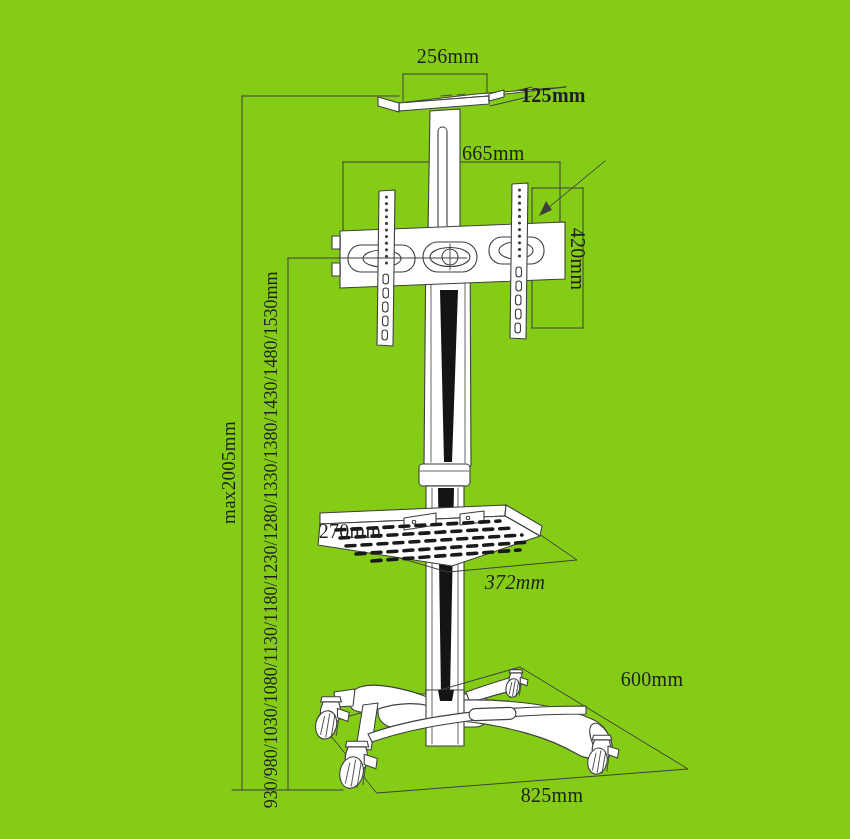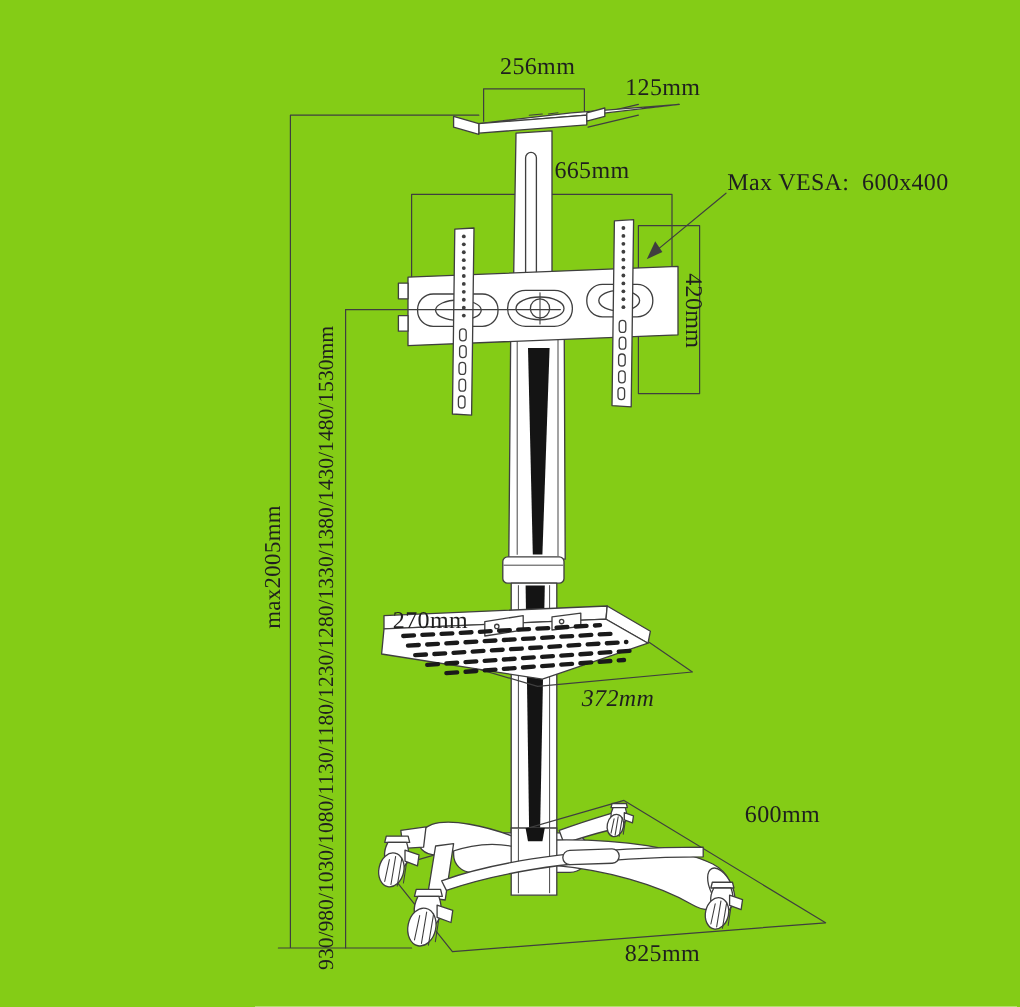--- a/index.html
+++ b/index.html
@@ -191,33 +191,32 @@
 
       <g>
         <path d="M368,734 C420,715 500,706 586,706 L586,714 C500,714 424,724 372,742 Z" fill="#fff"></path>
         <rect x="469" y="708" width="47" height="12" rx="6" fill="#fff" transform="rotate(-2 492 714)"></rect>
       </g>
     </g>
   </svg>
 
   <div class="lbl center" style="left:405px;top:45px;width:86px;">256mm</div>
 
-  <div class="lbl" style="left:521px;top:62px;">125mm</div>
-
-  <div class="lbl center" style="left:462px;top:131px;width:62px;">665mm</div>
-
-  <div class="lbl" style="left:606px;top:141px;">Max VESA:  600x400</div>
+  <div class="lbl" style="left:521px;top:84px;font-weight:bold;">125mm</div>
+
+  <div class="lbl center" style="left:462px;top:142px;width:62px;">665mm</div>
+
 
   <div class="lbl center rot-cw" style="left:543px;top:248px;width:70px;">420mm</div>
 
   <div class="lbl center rot-ccw" style="left:164px;top:462px;width:130px;font-size:19px;">max2005mm</div>
 
   <div class="lbl center rot-ccw" style="left:-18px;top:530px;width:580px;font-size:18px;letter-spacing:0;">930/980/1030/1080/1130/1180/1230/1280/1330/1380/1430/1480/1530mm</div>
 
-  <div class="lbl center" style="left:310px;top:506px;width:80px;text-align:right;">270mm</div>
+  <div class="lbl center" style="left:310px;top:520px;width:80px;">270mm</div>
 
   <div class="lbl center" style="left:475px;top:571px;width:80px;font-style:italic;">372mm</div>
 
   <div class="lbl center" style="left:612px;top:668px;width:80px;">600mm</div>
 
   <div class="lbl center" style="left:512px;top:784px;width:80px;font-family:Liberation Serif, serif;">825mm</div>
 
 </div>
 
 </body></html>

